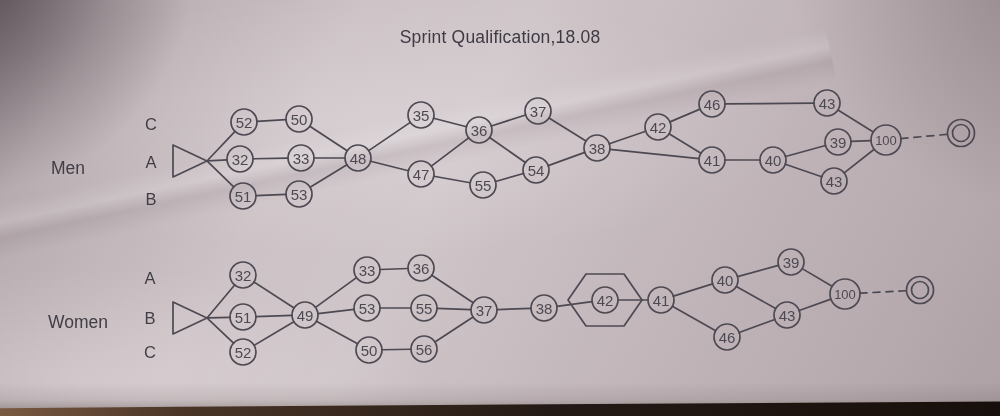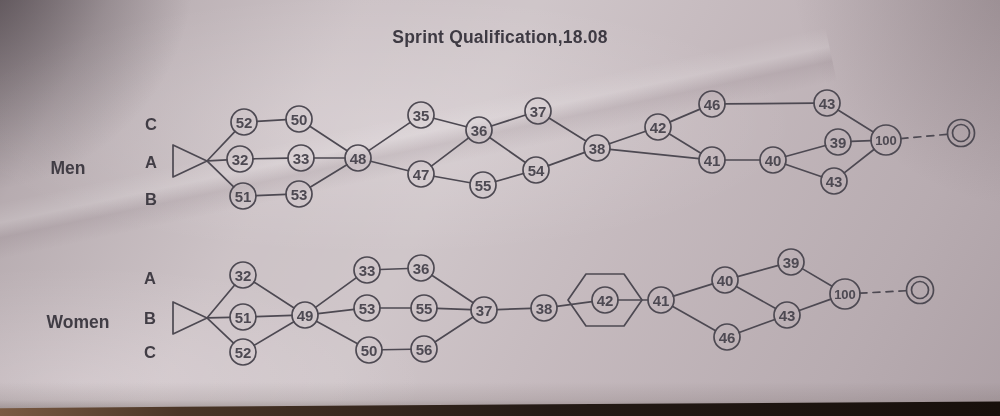--- a/index.html
+++ b/index.html
@@ -1,20 +1,19 @@
 <!DOCTYPE html>
 <html style="--paper: #c7bcc0; --ink: #4d4952; --table: #241a15;"><head>
 <meta charset="utf-8">
 <style>
   * { margin:0; padding:0; box-sizing:border-box; }
   html,body { width:1000px; height:416px; overflow:hidden; font-family:"Liberation Sans",sans-serif; }
   .photo {
     position:relative; width:1000px; height:416px;
     background-color:var(--paper,#c7bcc0);
-    font-weight:bold;
   }
   .lighting {
     position:absolute; inset:0; pointer-events:none;
     background:
       linear-gradient(to top, rgba(50,36,28,0.40) 0px, rgba(50,36,28,0.10) 16px, rgba(50,36,28,0) 34px),
       radial-gradient(circle at -3% -8%, rgba(30,22,28,0.55) 0%, rgba(30,22,28,0) 20%),
       radial-gradient(circle at 104% -10%, rgba(70,55,60,0.32) 0%, rgba(70,55,60,0) 22%),
       radial-gradient(ellipse 60% 45% at 38% 30%, rgba(255,250,252,0.20) 0%, rgba(255,250,252,0) 70%),
       radial-gradient(ellipse 50% 40% at 8% 92%, rgba(255,246,250,0.22) 0%, rgba(255,246,250,0) 70%),
       linear-gradient(118deg, rgba(40,30,36,0.28) 0%, rgba(40,30,36,0.10) 9%, rgba(255,255,255,0.10) 30%, rgba(255,255,255,0.15) 44%, rgba(150,130,140,0.05) 62%, rgba(95,78,88,0.15) 85%, rgba(80,62,72,0.22) 100%);

